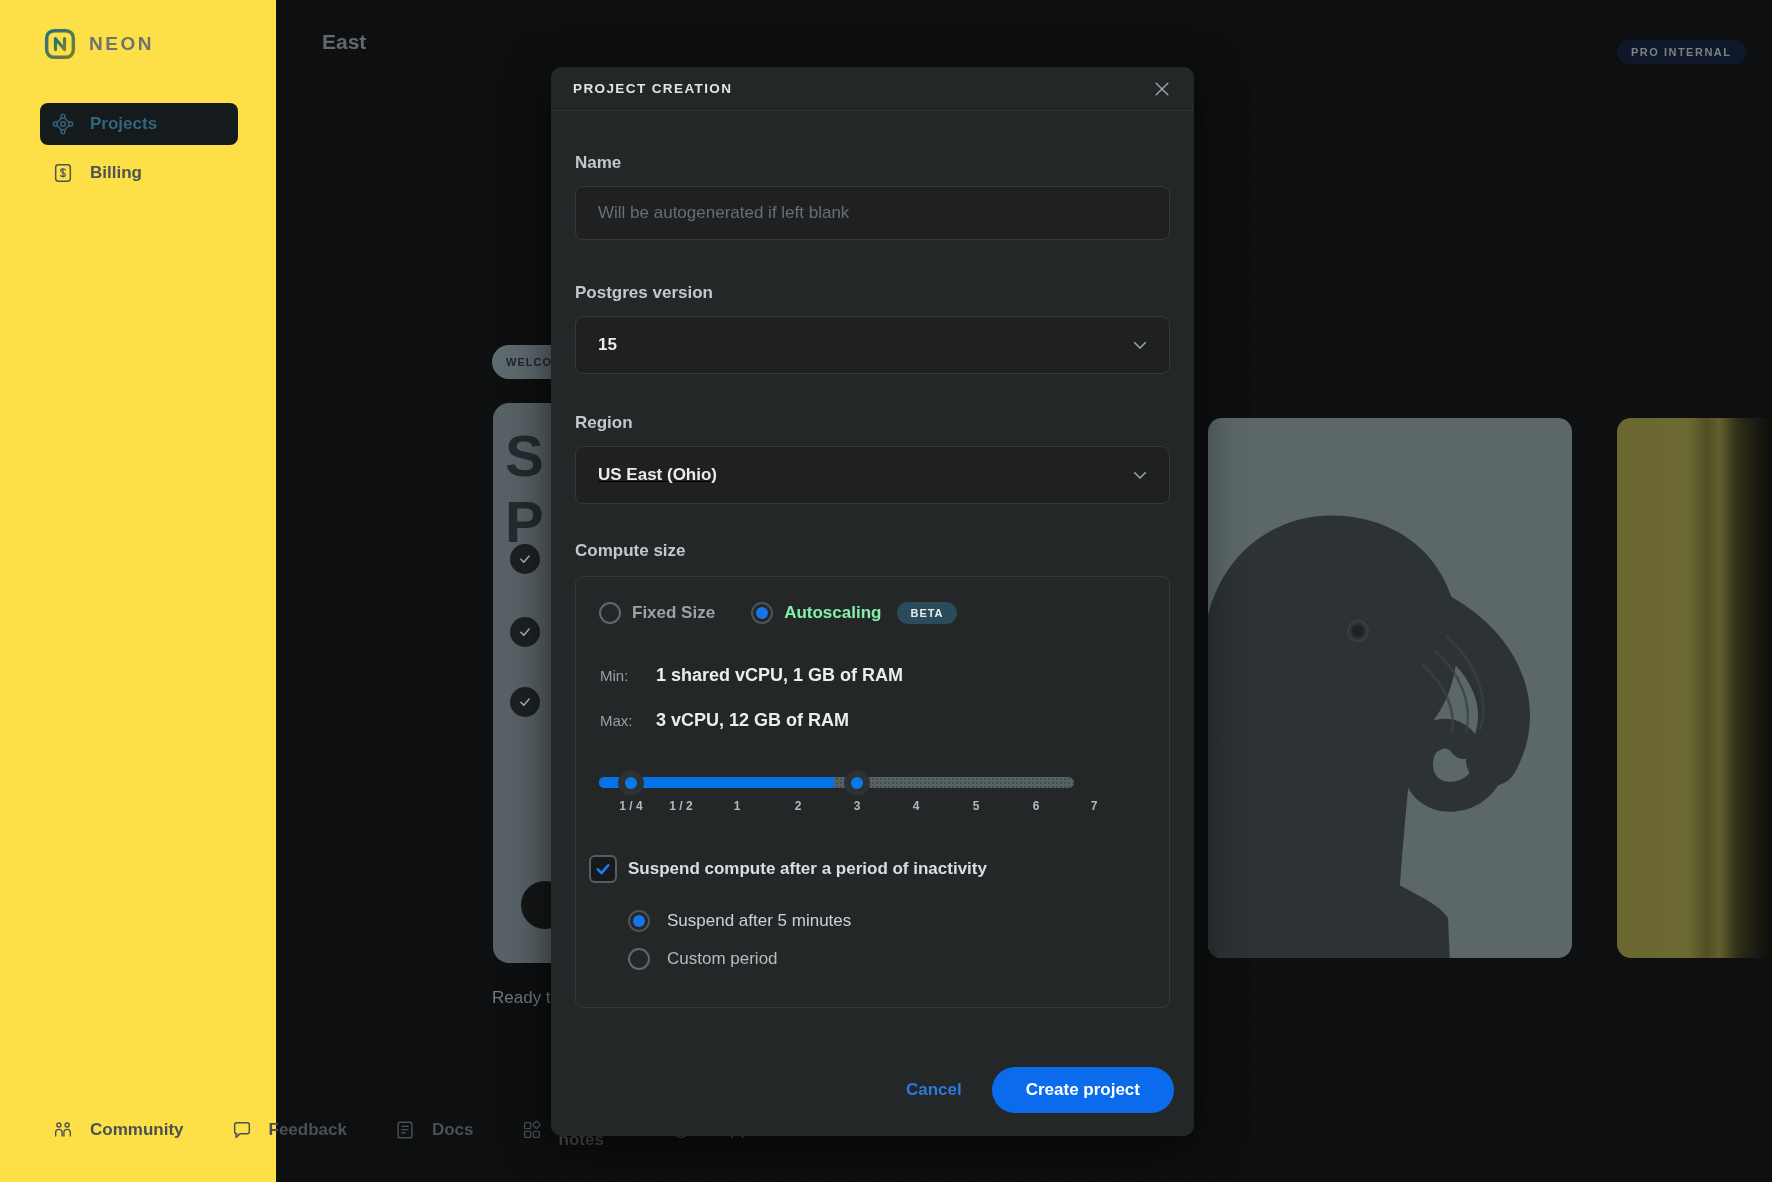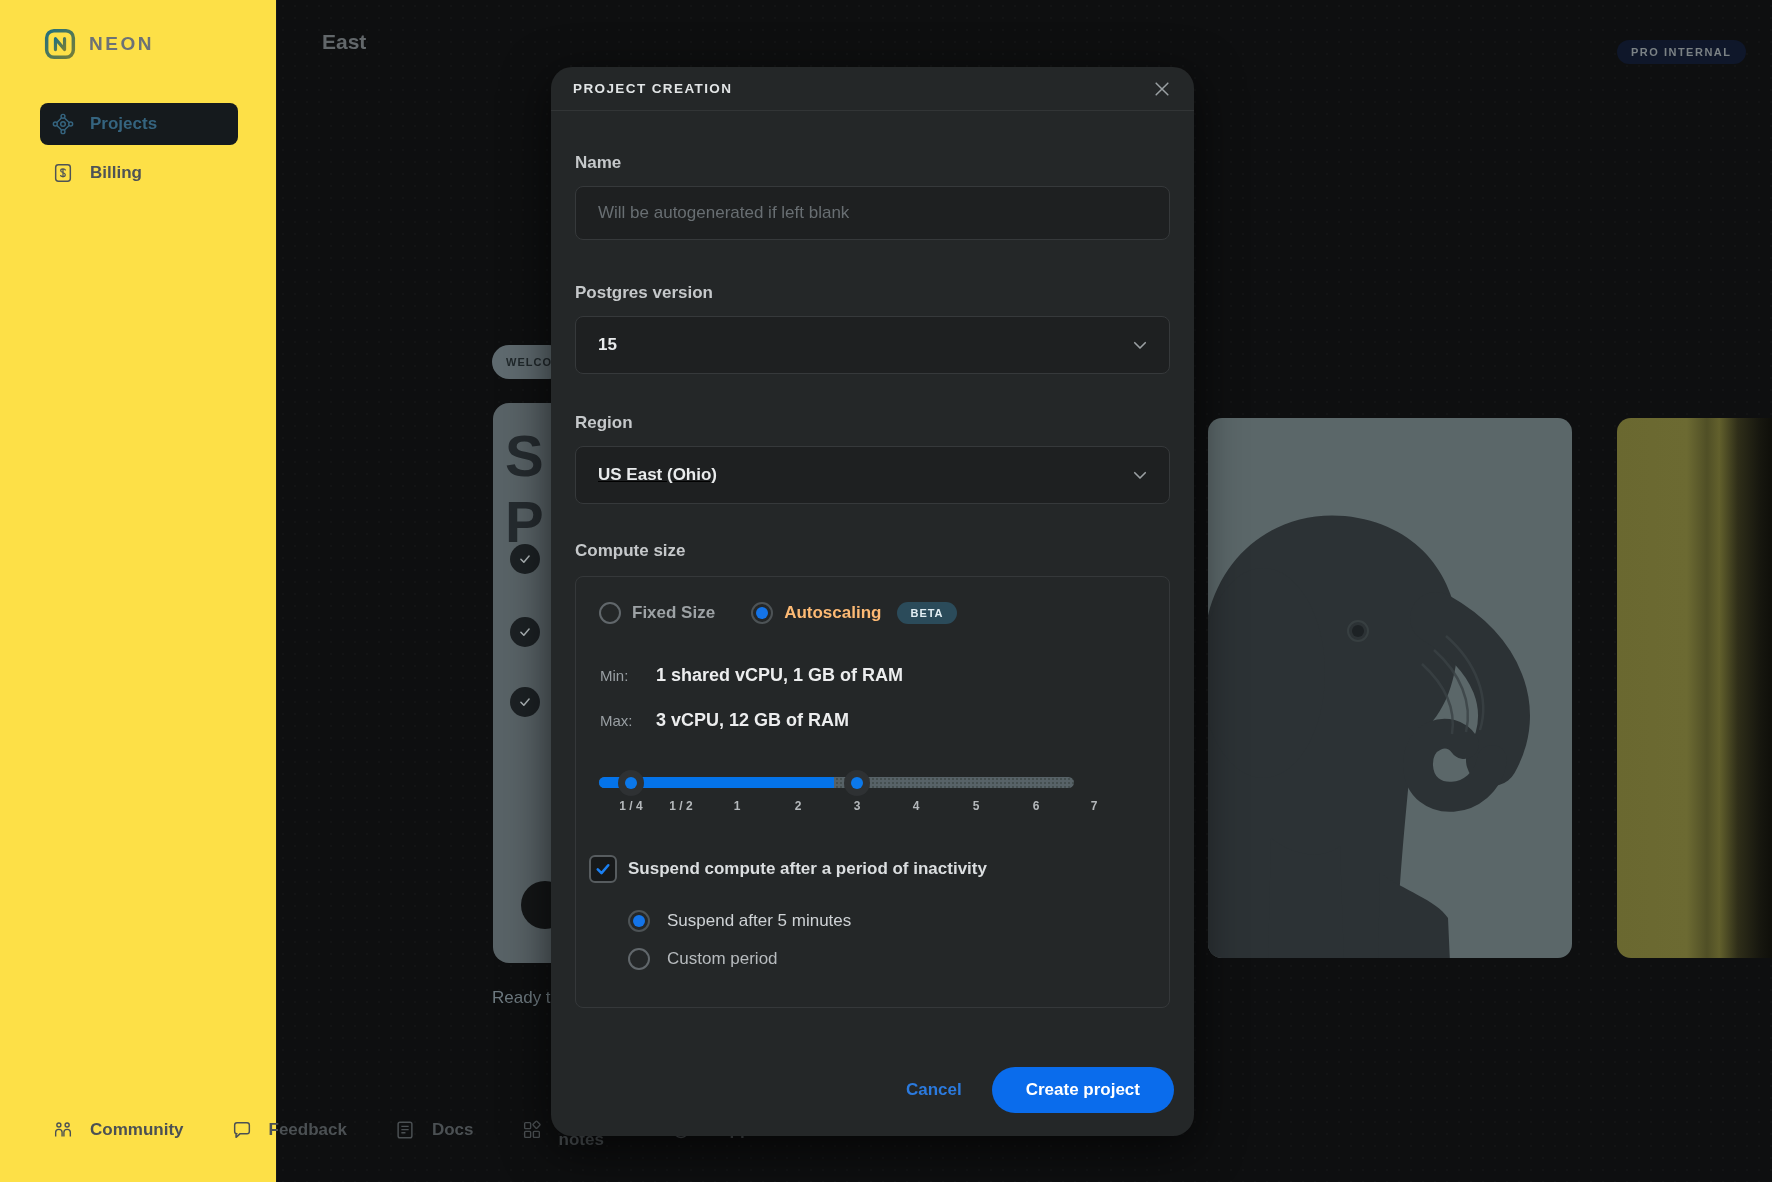--- a/index.html
+++ b/index.html
@@ -56,21 +56,21 @@
 
   .elephant-card { position:absolute; left:1208px; top:418px; width:364px; height:540px;
                    border-radius:14px; background:#5b6769; overflow:hidden; z-index:2; }
   .elephant-card svg { position:absolute; inset:0; width:100%; height:100%; }
   .yellow-card { position:absolute; left:1617px; top:418px; width:155px; height:540px;
                  border-radius:14px 0 0 14px; z-index:2;
                  background:linear-gradient(90deg,#6a6830 0%,#6c6a32 45%,#504f26 58%,#62602c 66%,#2f2e19 78%,#17170f 92%,#0f0f0a 100%); }
 
   
   .modal { position:absolute; left:551px; top:67px; width:643px; height:1069px;
-           background:#242728; border-radius:21px; box-shadow:0 12px 48px rgba(0,0,0,.65); z-index:10; }
+           background:#242728; border-radius:10px; box-shadow:0 12px 48px rgba(0,0,0,.65); z-index:10; }
   .modal-header { height:44px; border-bottom:1px solid #323536; display:flex; align-items:center;
                   justify-content:space-between; padding:0 22px; }
   .modal-title { font-size:13.5px; font-weight:700; letter-spacing:1.4px; color:#e2e5e6; }
   .modal-close { width:20px; height:20px; cursor:pointer; display:block; }
 
   .flabel { position:absolute; left:24px; font-size:17px; font-weight:600; color:#c5c8ca; }
   .lbl-name { top:86px; } .lbl-pg { top:216px; } .lbl-region { top:346px; } .lbl-compute { top:474px; }
 
   .text-input, .select {
     position:absolute; left:24px; width:595px; height:54px;
@@ -86,21 +86,21 @@
   .compute-box { position:absolute; left:24px; top:509px; width:595px; height:432px;
                  border:1px solid #35383a; border-radius:8px; }
 
   .mode-row { position:absolute; left:23px; top:24px; height:24px; display:flex; align-items:center; }
   .radio { width:22px; height:22px; border-radius:50%; border:2px solid #61676b; position:relative; cursor:pointer; flex:0 0 22px; }
   .radio.sel { border-color:#4d5356; }
   .radio.sel::after { content:""; position:absolute; left:3px; top:3px; width:12px; height:12px;
                       border-radius:50%; background:#1474e8; }
   .mode-label { font-size:17px; font-weight:600; margin-left:11px; }
   .lbl-fixed { color:#9da2a5; margin-right:36px; }
-  .lbl-auto { color:#fdba74; }
+  .lbl-auto { color:#86efac; }
   .beta-badge { margin-left:16px; height:22px; padding:0 13px; background:#2b4b5a; border-radius:11px;
                 display:flex; align-items:center; font-size:11px; font-weight:700; letter-spacing:1px; color:#e3eef3; }
 
   .mm-row { position:absolute; left:24px; height:22px; display:flex; align-items:baseline; }
   .mm-min { top:88px; } .mm-max { top:133px; }
   .mm-key { width:56px; font-size:15px; color:#999fa3; }
   .mm-val { font-size:18px; font-weight:600; color:#ecedee; }
 
   .slider { position:absolute; left:23px; top:200px; width:475px; height:11px; border-radius:6px;
             background-color:#576267;

